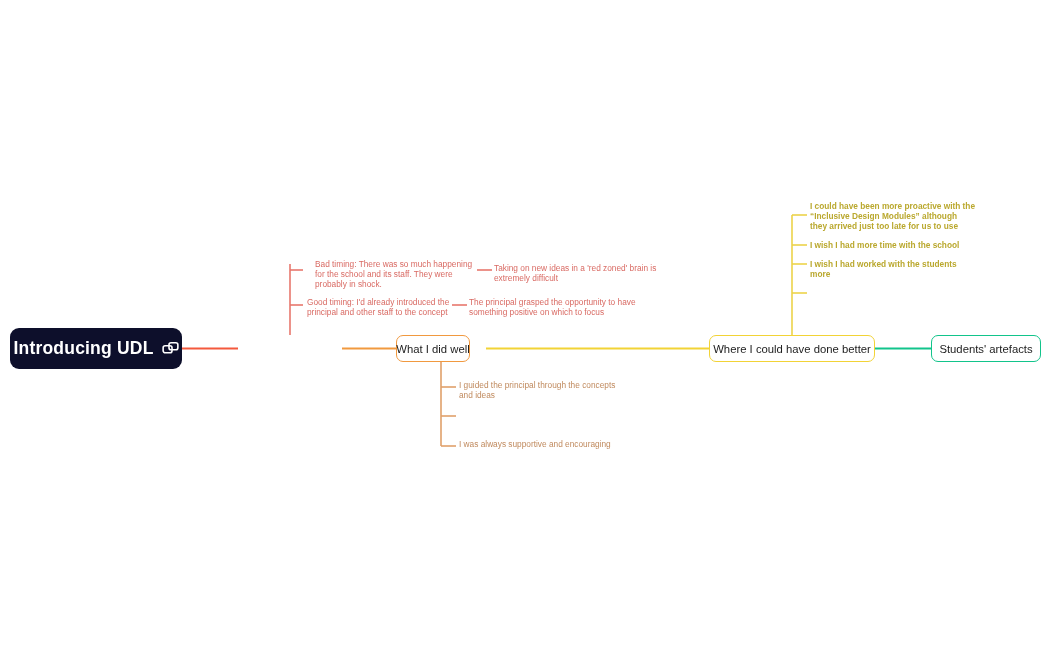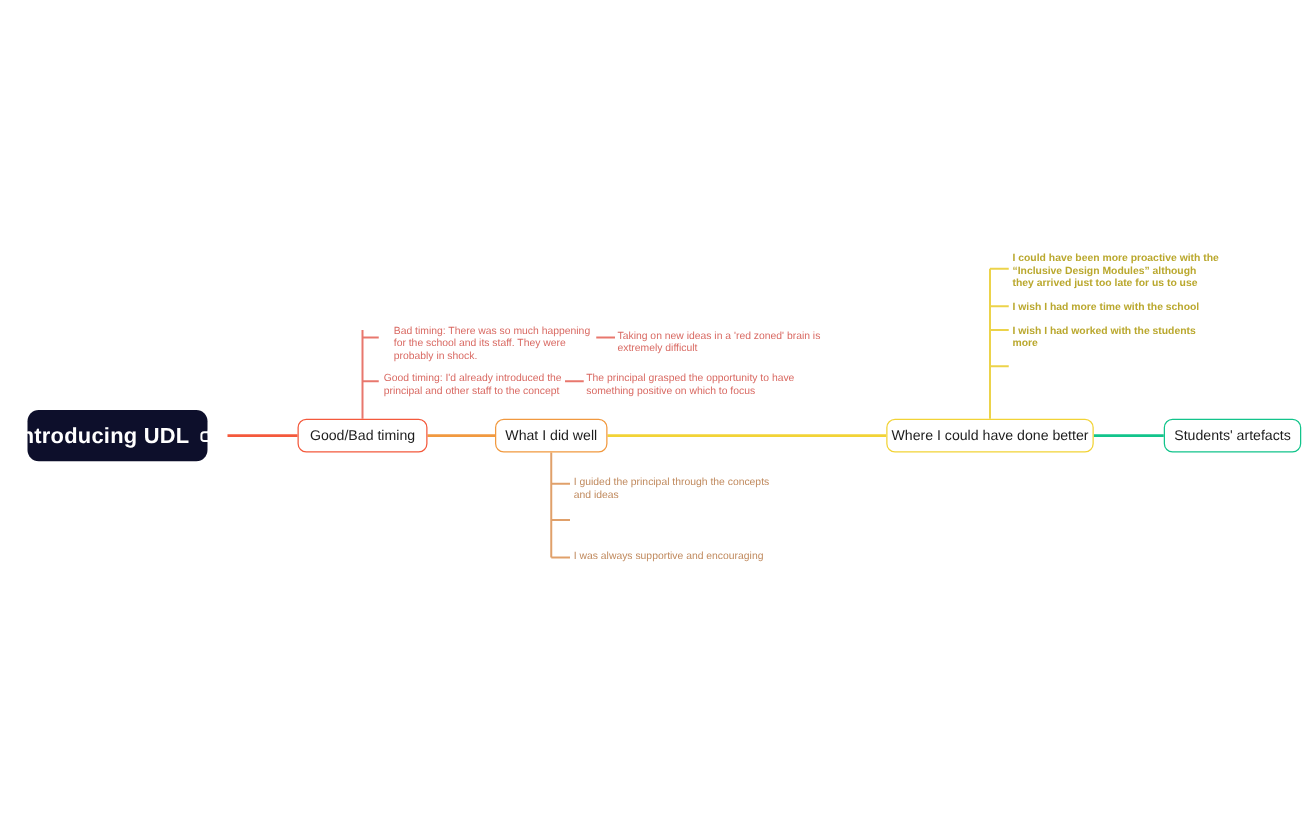--- a/index.html
+++ b/index.html
@@ -35,52 +35,51 @@
     display: flex;
     align-items: center;
     justify-content: center;
     background: #ffffff;
     white-space: nowrap;
   }
 
   .root-node {
     left: 10px;
     top: 328px;
-    width: 144px;
+    width: 172px;
     height: 41px;
     background: #0d0f2b;
     border-radius: 9px;
     color: #ffffff;
     font-size: 17.5px;
     font-weight: bold;
     letter-spacing: 0.2px;
     gap: 8px;
     padding: 0 10px;
-    margin-left: 12px;
   }
   .root-label { line-height: 1; }
   .root-icon {
     display: inline-flex;
     align-items: center;
     justify-content: center;
     width: 17px;
     height: 16px;
   }
 
   .branch-node {
     height: 27px;
     border-radius: 7px;
     border-width: 1.6px;
     border-style: solid;
     font-size: 11.3px;
     color: #1c1c1c;
     padding: 0 11px;
   }
   .n-goodbad  { left: 238px; top: 335px; width: 104px; border-color: #f4593c; }
-  .n-didwell  { left: 396px; top: 335px; width: 90px;  border-color: #f1993f; }
+  .n-didwell  { left: 396px; top: 335px; width: 74px;  border-color: #f1993f; }
   .n-better   { left: 709px; top: 335px; width: 166px; border-color: #f2d336; }
   .n-artefacts{ left: 931px; top: 335px; width: 110px; border-color: #12c48b; }
 
   
   .leaf {
     position: absolute;
     font-size: 8.3px;
     line-height: 1.22;
     font-family: "Liberation Sans", sans-serif;
   }
@@ -131,23 +130,20 @@
   <div class="node root-node">
     <span class="root-label">Introducing UDL</span>
     <span class="root-icon">
       <svg viewBox="0 0 18 16" width="17" height="16" xmlns="http://www.w3.org/2000/svg">
         <rect x="1.2" y="4.6" width="9.4" height="7.4" rx="2.2" ry="2.2" fill="none" stroke="#ffffff" stroke-width="1.7"></rect>
         <rect x="7.4" y="1.4" width="9.4" height="7.4" rx="2.2" ry="2.2" fill="none" stroke="#ffffff" stroke-width="1.7"></rect>
       </svg>
     </span>
   </div>
 
-  <div class="node branch-node n-goodbad">
-    <span>Good/Bad timing</span>
-  </div>
 
   <div class="node branch-node n-didwell">
     <span>What I did well</span>
   </div>
 
   <div class="node branch-node n-better">
     <span>Where I could have done better</span>
   </div>
 
   <div class="node branch-node n-artefacts">

